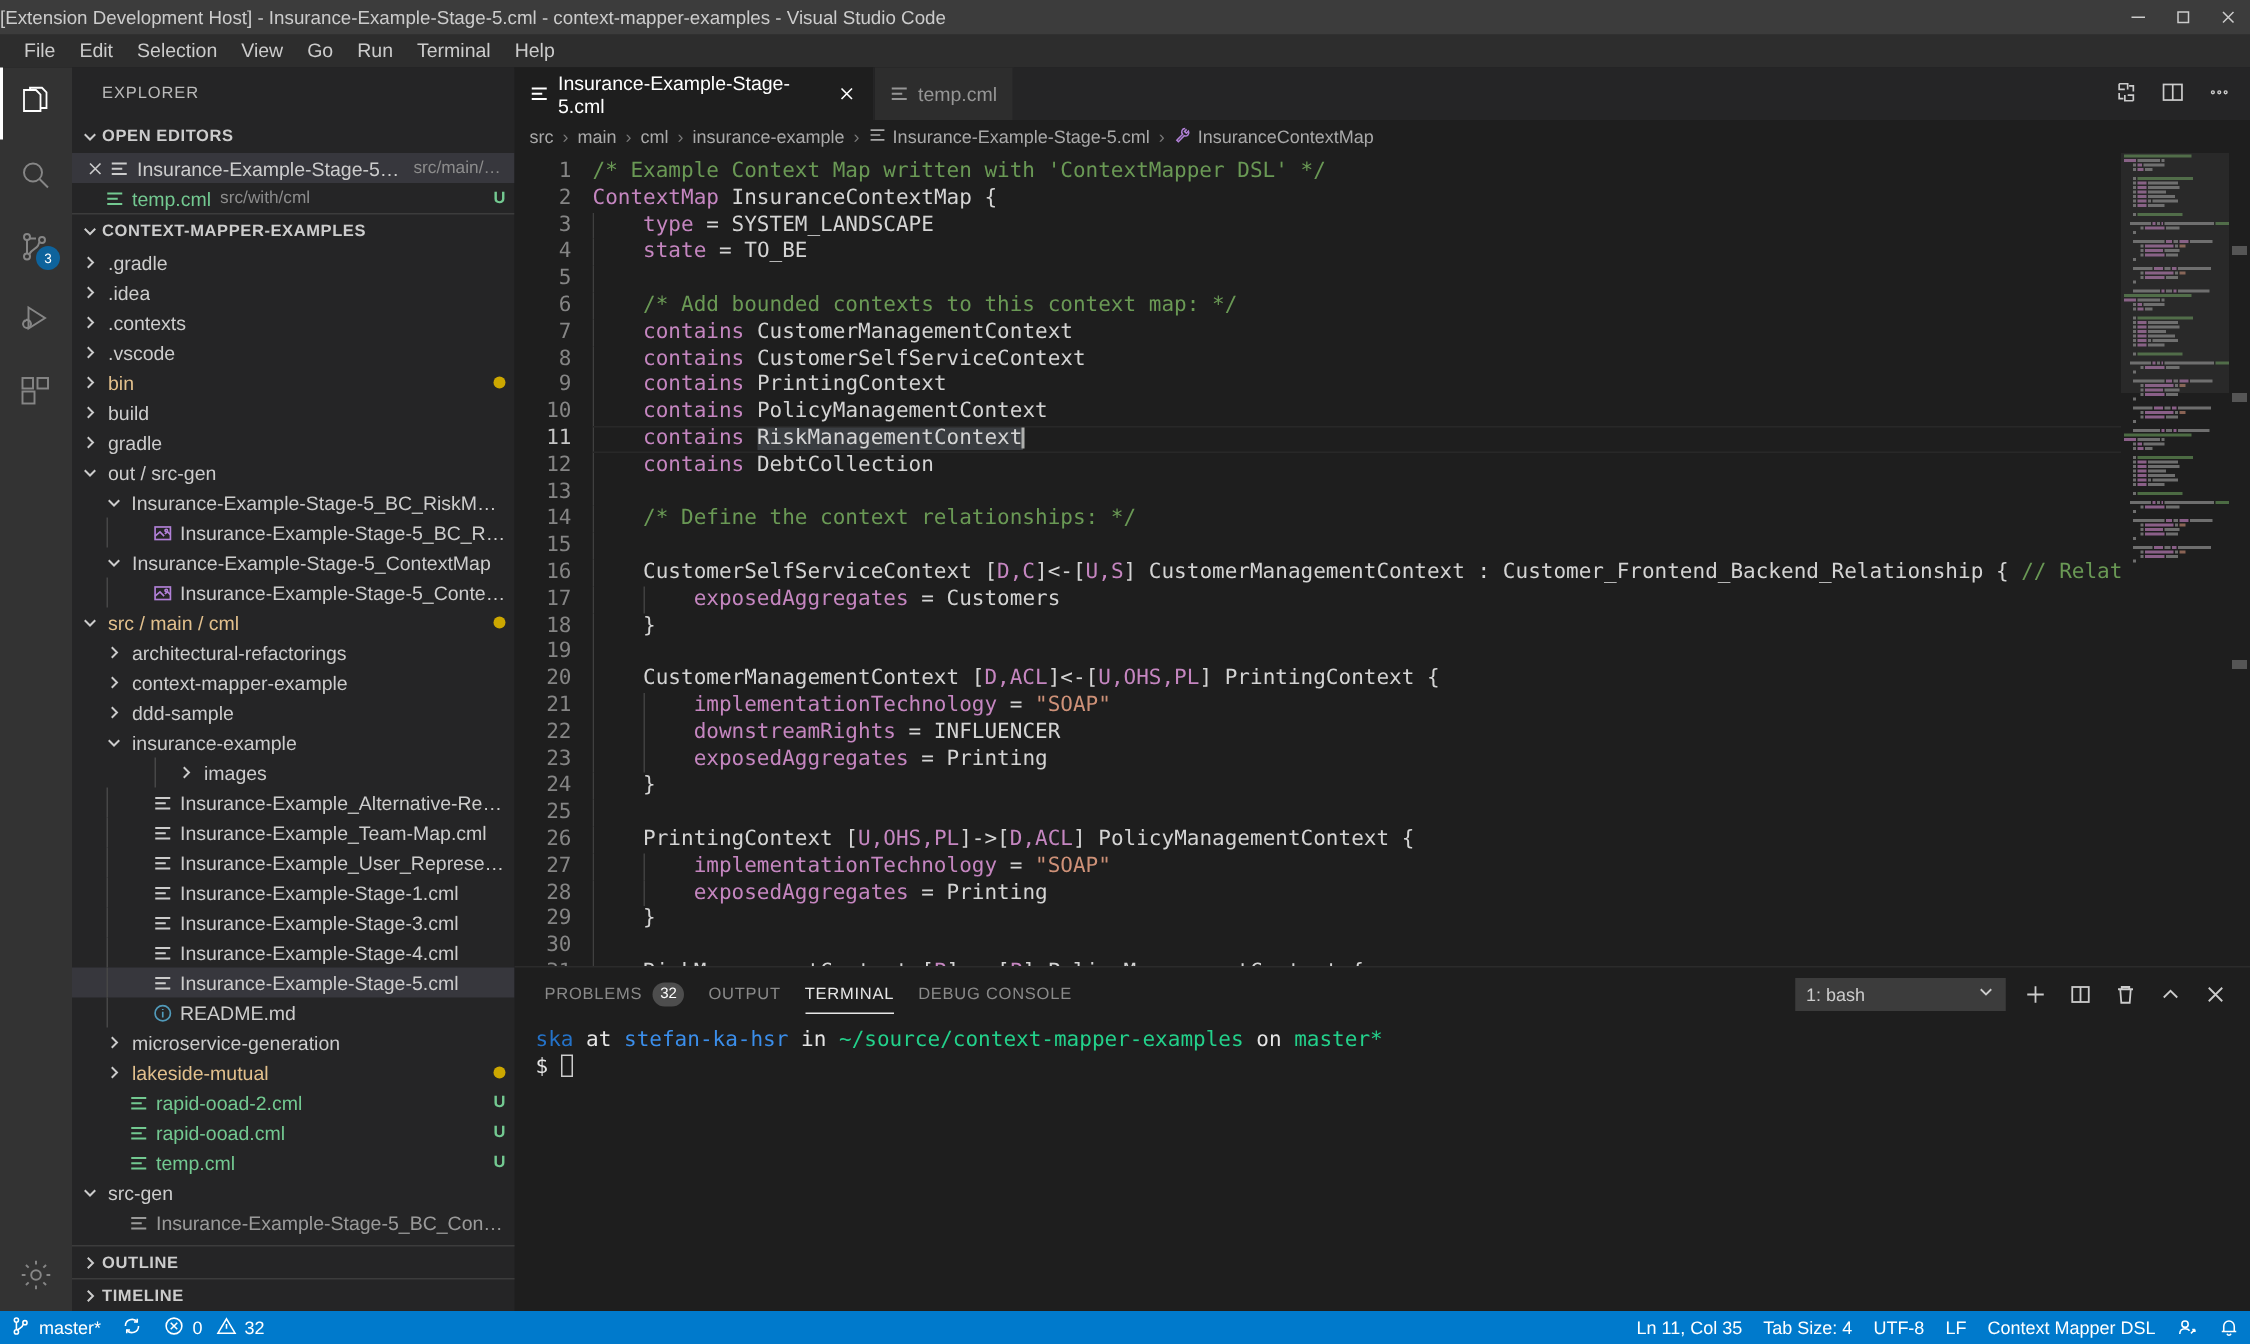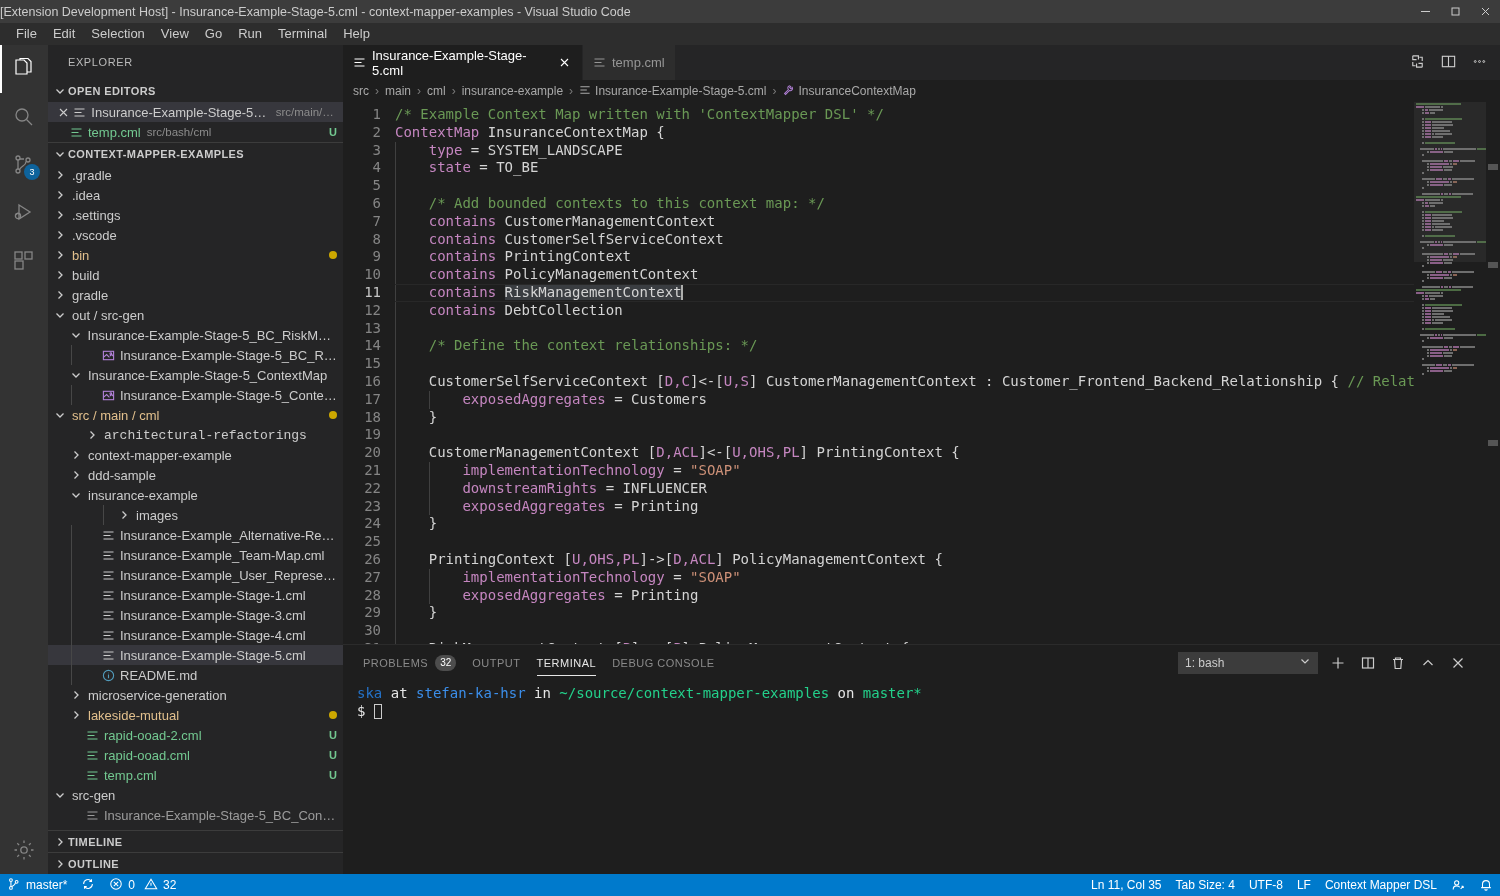--- a/index.html
+++ b/index.html
@@ -202,21 +202,21 @@
   .panel-tab.active { color: #e7e7e7; }
   .panel-tab.active::after {
     content:""; position:absolute; left:0; right:0; bottom: 4px; height: 1px; background:#e7e7e7;
   }
   .count-badge {
     background: #4d4d4d; color: #fff; border-radius: 9px; min-width: 18px; height: 16px;
     display:inline-flex; align-items:center; justify-content:center; font-size:10px;
     padding: 0 5px; letter-spacing: 0;
   }
   .panel-actions {
-    margin-left: auto; display: flex; align-items: center; gap: 10px; padding-right: 32px;
+    margin-left: auto; display: flex; align-items: center; gap: 10px; padding-right: 13px;
   }
   .term-select {
     background: #3c3c3c; border: 1px solid #3c3c3c; color: #cccccc; height: 22px;
     width: 140px; display: flex; align-items: center; padding: 0 6px; font-size: 12px;
     text-transform: none; letter-spacing: 0;
   }
   .term-select .chev { margin-left: auto; }
   .panel-icon { width: 20px; height: 20px; display:flex; align-items:center; justify-content:center; color:#cccccc;}
   .terminal-body {
     flex: 1 1 auto; padding: 4px 0 0 14px; font-family: "DejaVu Sans Mono", monospace;
@@ -350,21 +350,21 @@
         </div>
 
         <div class="row" style="padding-left:4px;">
           <span class="spacer16"></span>
           <span class="ficon green">
             <svg width="13" height="13" viewBox="0 0 13 13" stroke-width="1.2">
                 <path d="M1.5 3 h10 M1.5 6.5 h7 M1.5 10 h10"></path>
               </svg>
           </span>
           <span class="lbl green">temp.cml</span>
-          <span class="desc">src/bash/cml</span>
+          <span class="desc">src/with/cml</span>
           <span class="badge-u">U</span>
         </div>
       </div>
 
       <div class="sb-divider"></div>
 
       <div class="section-header">
         <span class="twisty">
           <svg width="12" height="12" viewBox="0 0 12 12" stroke-width="1.3">
               <path d="M2.5 4.5 L6 8 L9.5 4.5"></path>
@@ -392,21 +392,21 @@
             <span style="width: 4px;"></span>
             <span class="lbl">.idea</span>
           </div>
           <div class="row" style="padding-left: 4px;">
             <span class="twisty">
               <svg width="12" height="12" viewBox="0 0 12 12" stroke-width="1.3">
                 <path d="M4.5 2.5 L8 6 L4.5 9.5"></path>
               </svg>
             </span>
             <span style="width: 4px;"></span>
-            <span class="lbl">.settings</span>
+            <span class="lbl">.contexts</span>
           </div>
           <div class="row" style="padding-left: 4px;">
             <span class="twisty">
               <svg width="12" height="12" viewBox="0 0 12 12" stroke-width="1.3">
                 <path d="M4.5 2.5 L8 6 L4.5 9.5"></path>
               </svg>
             </span>
             <span style="width: 4px;"></span>
             <span class="lbl">.vscode</span>
           </div>
@@ -492,21 +492,21 @@
           <div class="row" style="padding-left: 4px;">
             <span class="twisty">
               <svg width="12" height="12" viewBox="0 0 12 12" stroke-width="1.3">
                 <path d="M2.5 4.5 L6 8 L9.5 4.5"></path>
               </svg>
             </span>
             <span style="width: 4px;"></span>
             <span class="lbl yellow">src / main / cml</span>
             <span class="dot-mod"></span>
           </div>
-          <div class="row" style="padding-left: 36px; font-family: Liberation Mono, monospace;">
+          <div class="row" style="padding-left: 20px;">
             <span class="twisty">
               <svg width="12" height="12" viewBox="0 0 12 12" stroke-width="1.3">
                 <path d="M4.5 2.5 L8 6 L4.5 9.5"></path>
               </svg>
             </span>
             <span style="width: 4px;"></span>
             <span class="lbl">architectural-refactorings</span>
           </div>
           <div class="row" style="padding-left: 20px;">
             <span class="twisty">
@@ -695,29 +695,29 @@
           </div>
         </div>
 
       <div class="bottom-sections">
         <div class="sec-bar">
           <span class="twisty">
             <svg width="12" height="12" viewBox="0 0 12 12" stroke-width="1.3">
                 <path d="M4.5 2.5 L8 6 L4.5 9.5"></path>
               </svg>
           </span>
-          <span>TIMELINE</span>
+          <span>OUTLINE</span>
         </div>
         <div class="sec-bar">
           <span class="twisty">
             <svg width="12" height="12" viewBox="0 0 12 12" stroke-width="1.3">
                 <path d="M4.5 2.5 L8 6 L4.5 9.5"></path>
               </svg>
           </span>
-          <span>OUTLINE</span>
+          <span>TIMELINE</span>
         </div>
       </div>
     </div>
 
     <div class="editor-region">
 
       <div class="tabs-bar">
         <div class="tab active">
           <span class="tab-icon">
             <svg width="13" height="13" viewBox="0 0 13 13" stroke-width="1.2">

